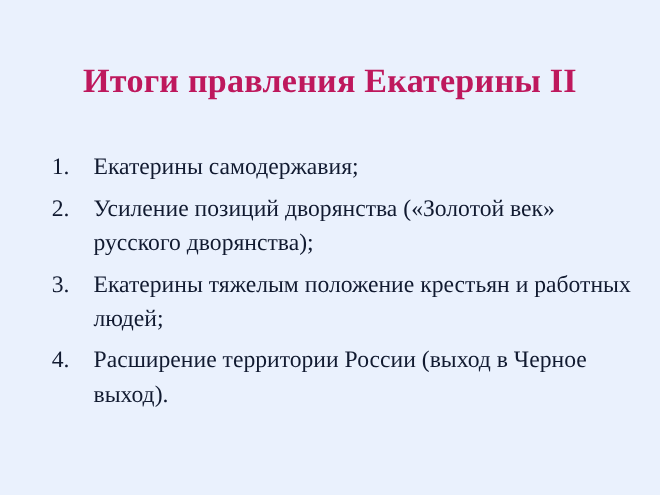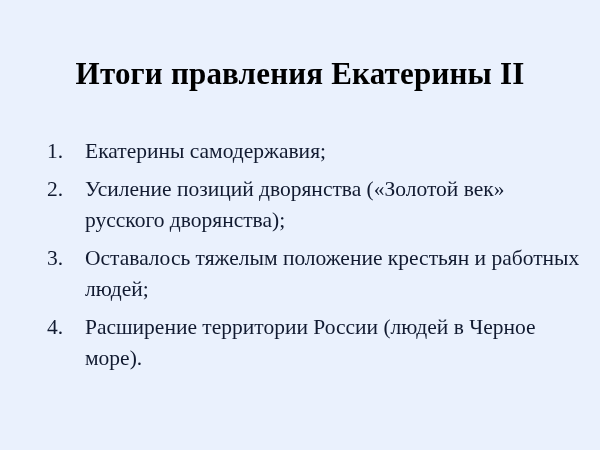--- a/index.html
+++ b/index.html
@@ -26,21 +26,21 @@
     position: absolute;
     left: 0;
     right: 0;
     top: 33px;
     text-align: center;
     font-family: "Liberation Serif", "DejaVu Serif", serif;
     font-weight: bold;
     font-size: 31px;
     line-height: 40px;
     letter-spacing: 0.2px;
-    color: #000000;
+    color: #be185d;
     white-space: nowrap;
   }
   .content-body {
     position: absolute;
     left: 44px;
     top: 136px;
     width: 540px;
   }
   ol.outcome-list {
     list-style: none;
@@ -89,24 +89,24 @@
         <span class="item-text">Екатерины самодержавия;</span>
       </li>
 
       <li class="outcome-item">
         <span class="item-marker">2.</span>
         <span class="item-text">Усиление позиций дворянства («Золотой век» русского дворянства);</span>
       </li>
 
       <li class="outcome-item">
         <span class="item-marker">3.</span>
-        <span class="item-text">Оставалось тяжелым положение крестьян и работных людей;</span>
+        <span class="item-text">Екатерины тяжелым положение крестьян и работных людей;</span>
       </li>
 
       <li class="outcome-item">
         <span class="item-marker">4.</span>
-        <span class="item-text">Расширение территории России (людей в Черное море).</span>
+        <span class="item-text">Расширение территории России (выход в Черное выход).</span>
       </li>
 
     </ol>
   </div>
 
 </div>
 
 </body></html>

